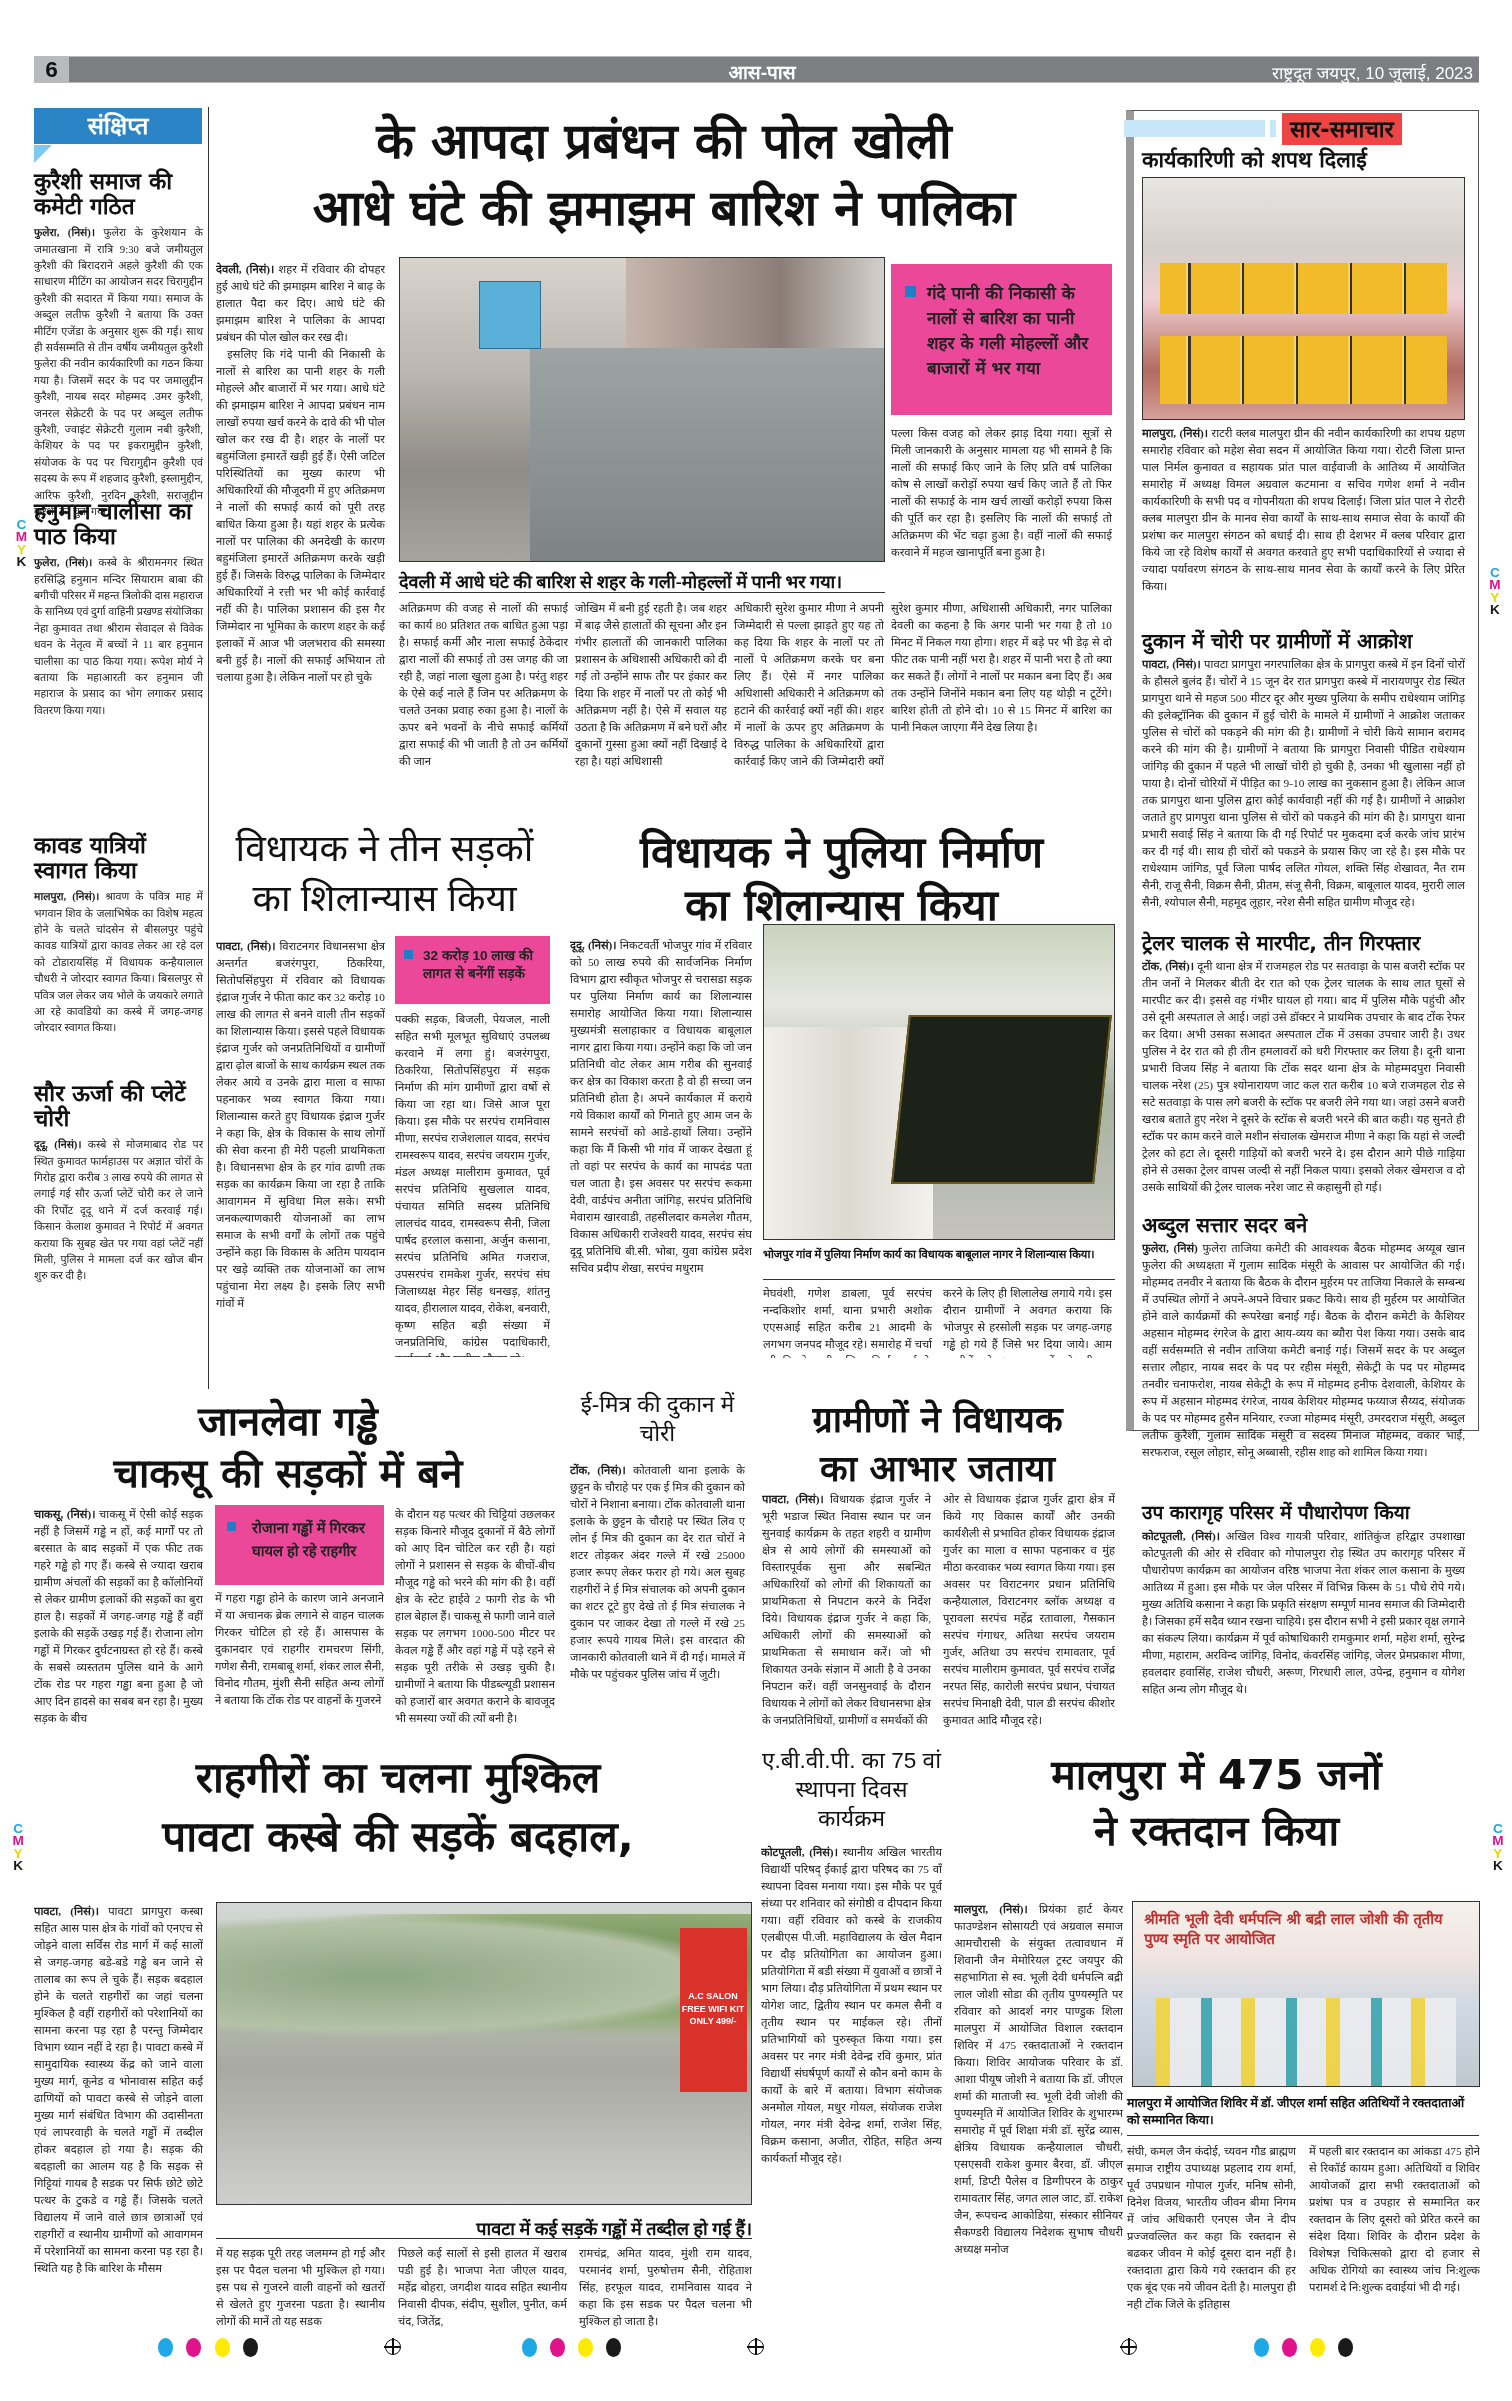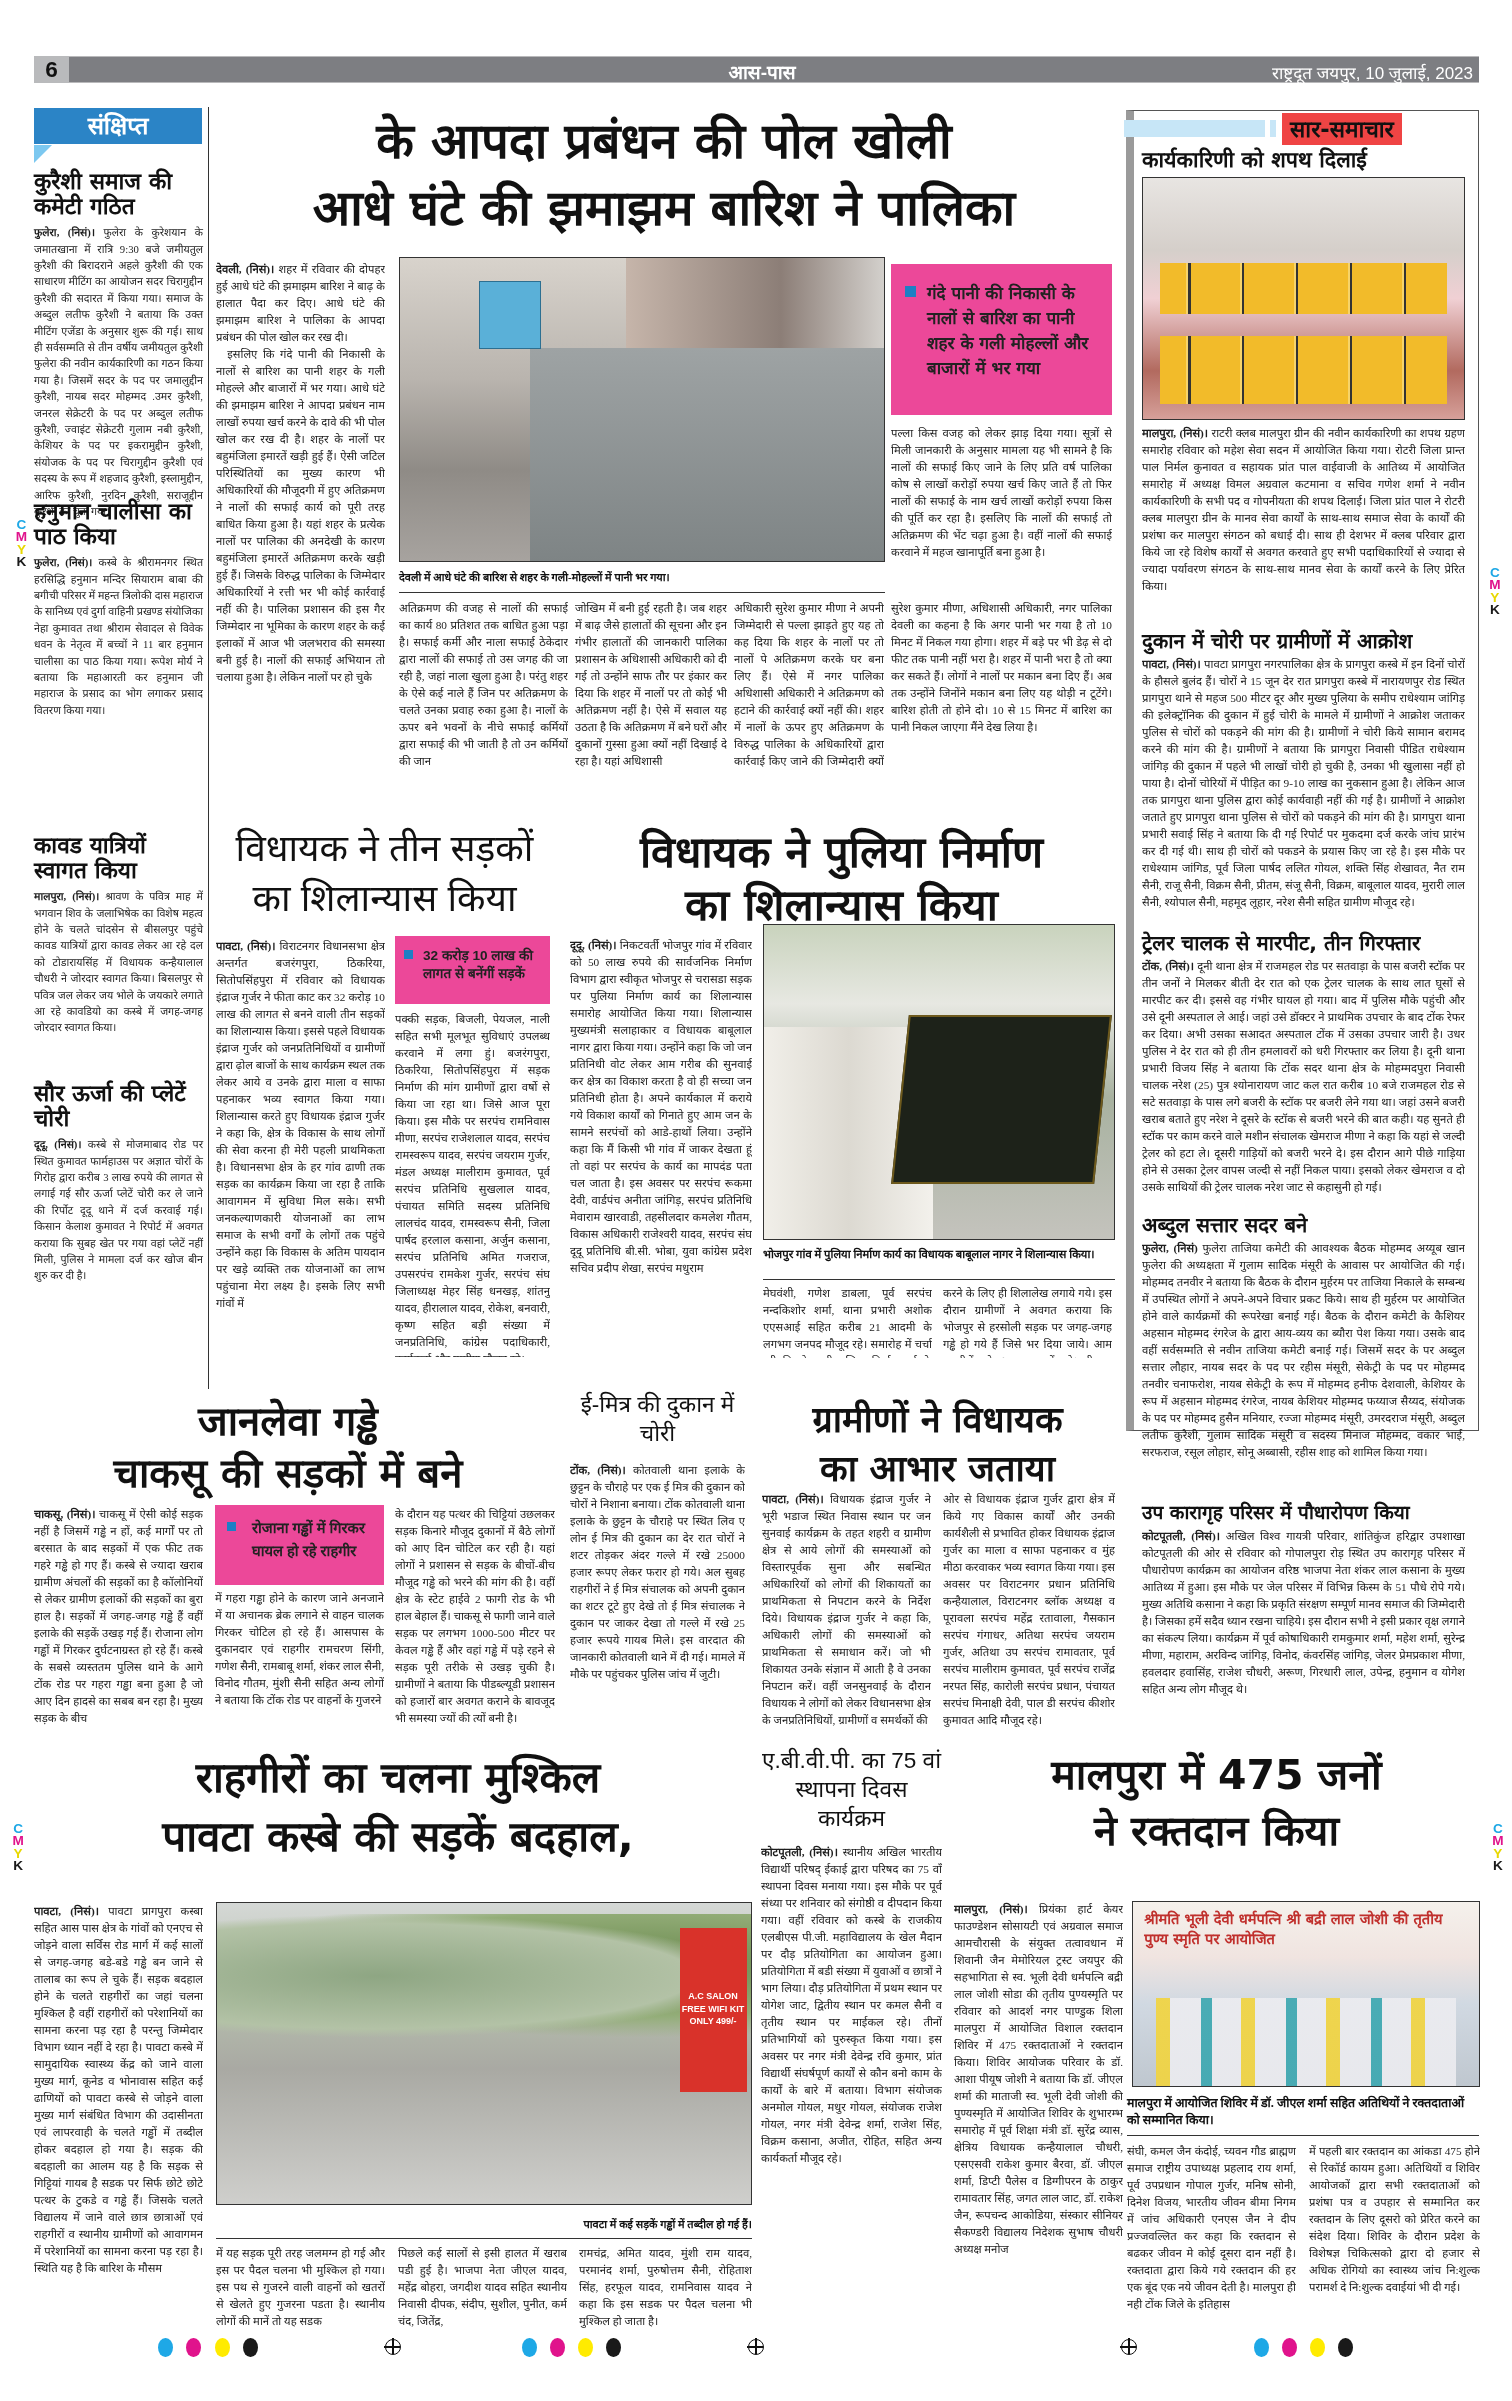--- a/index.html
+++ b/index.html
@@ -13,21 +13,21 @@
   .body-text { font-family: "Liberation Serif", "DejaVu Serif", serif; font-size: 11.3px; line-height: 17px; text-align: justify; color: #1d1d1d; }
   .body-text b { font-weight: bold; }
   .h-big { font-family: "DejaVu Sans", sans-serif; font-weight: bold; color: #111; text-align: center; line-height: 1.15; }
   .h-side { font-family: "DejaVu Sans", sans-serif; font-weight: bold; color: #111; line-height: 1.12; }
   .h-cond { font-family: "Liberation Sans", sans-serif; color: #111; text-align: center; line-height: 1.15; }
   .vrule { background: #333; width: 1.1px; }
   .hrule { background: #333; height: 1.1px; }
   .callout { background: #ec4899; padding: 17px 12.4px 12.4px 36px; font-family: "DejaVu Sans", sans-serif; font-weight: bold; font-size: 17px; line-height: 25px; color: #222; }
   .callout .sq { position: absolute; left: 13.6px; top: 21.5px; width: 11.3px; height: 11.3px; background: #1e7fc4; }
   .photo { border: 1.7px solid #333; overflow: hidden; }
-  .caption { font-family: "Liberation Serif", serif; font-weight: bold; font-size: 11px; color: #111; }
+  .caption { font-family: "Liberation Serif", serif; font-weight: bold; font-size: 18px; color: #111; }
   .sidebox { border: 1.7px solid #555; border-left: 8px solid #9a9a9a; }
   .sankshipt-tab { background: #2b84c6; color: #fff; font: bold 24px "DejaVu Sans", sans-serif; text-align: center; line-height: 36px; }
   .saar-bar { background: #c7e6f7; }
   .saar-label { background: #ef4444; color: #111; font: bold 22.6px "DejaVu Sans", sans-serif; line-height: 32px; padding: 0 8px; }
   .reg-dot { width: 14.7px; height: 19px; border-radius: 50%; }
   .crosshair { width: 16px; height: 16px; border: 1.7px solid #111; border-radius: 50%; }
   .crosshair:before { content: ""; position: absolute; left: 6.2px; top: -1.7px; width: 1.7px; height: 16px; background: #111; }
   .crosshair:after { content: ""; position: absolute; left: -1.7px; top: 6.2px; width: 16px; height: 1.7px; background: #111; }
   .cmyk { font: bold 13.6px "Liberation Sans", sans-serif; line-height: 12.4px; text-align: center; width: 13.6px; }
   .cmyk span { display: block; }

